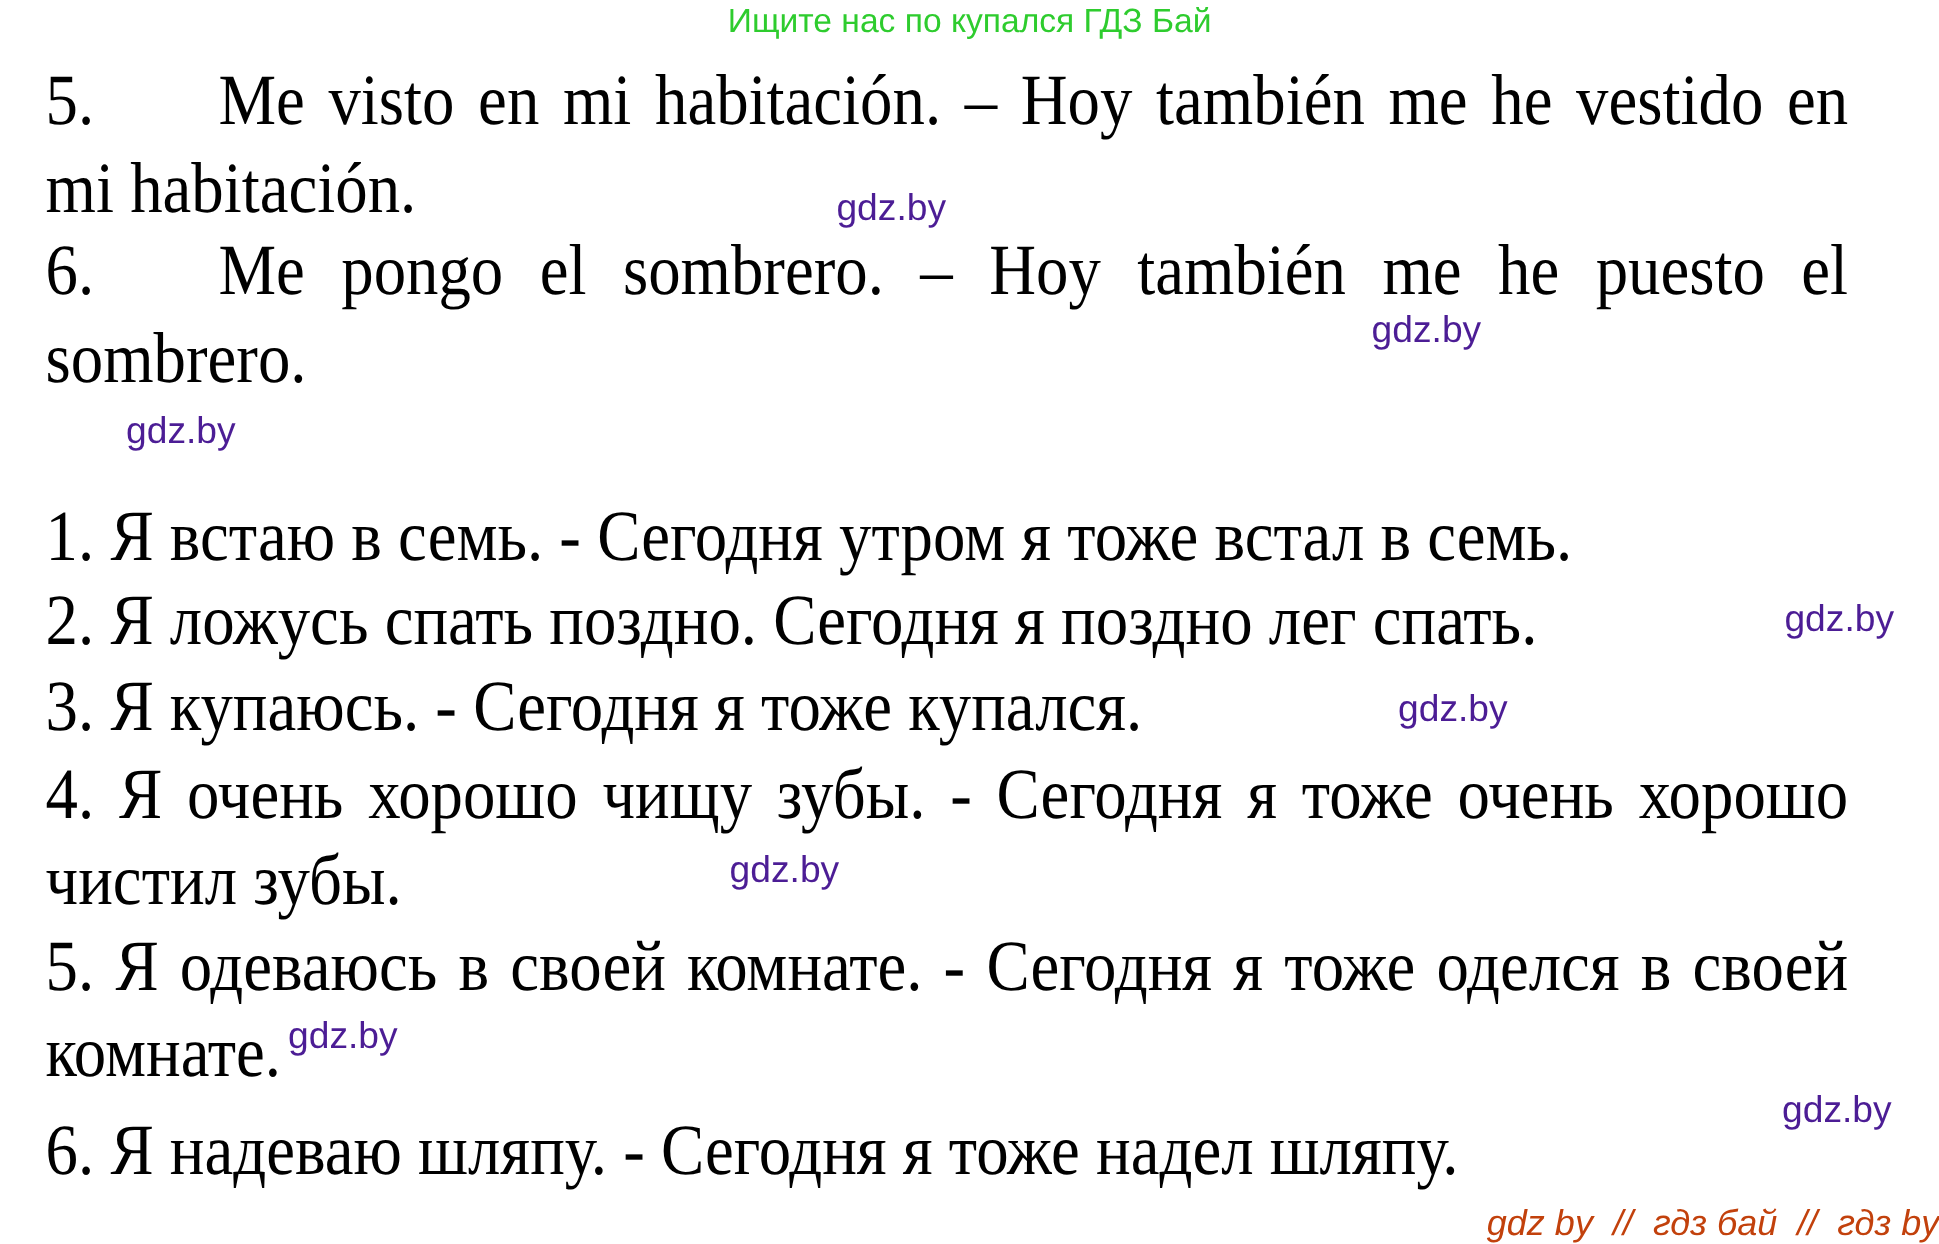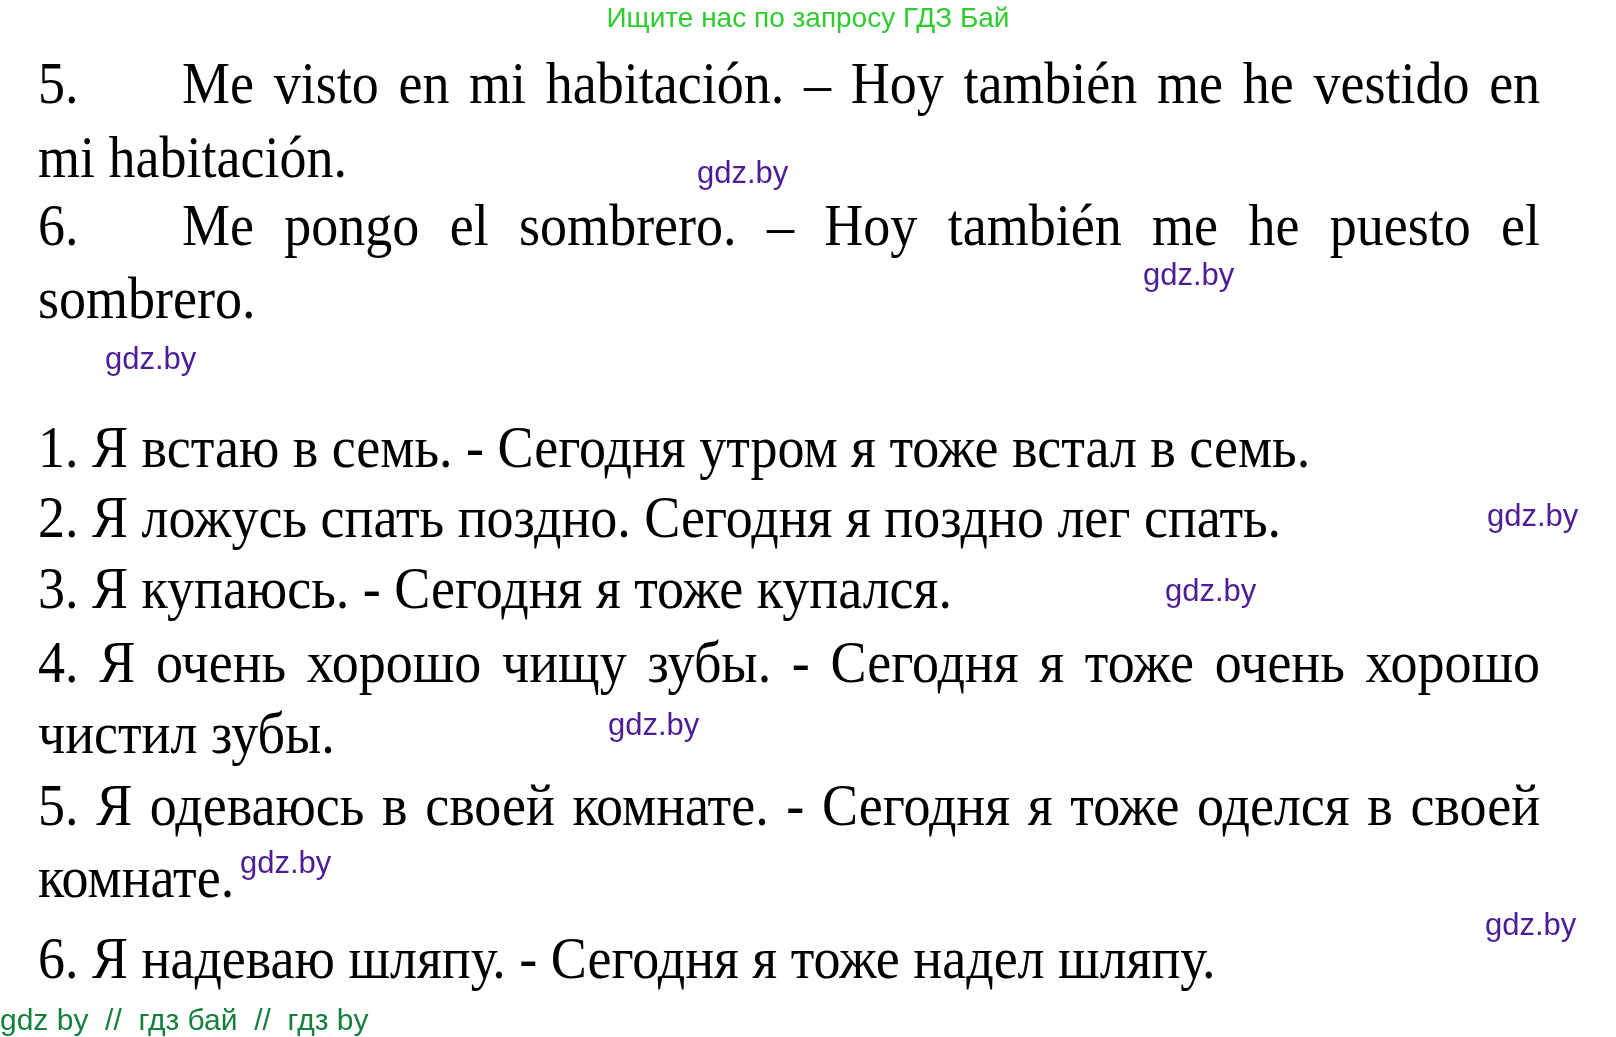--- a/index.html
+++ b/index.html
@@ -57,33 +57,34 @@
     line-height: 31px;
     color: #4c1d95;
     white-space: nowrap;
   }
   
   .footer {
     position: absolute;
     top: 1003px;
     left: 0;
     width: 100%;
-    text-align: left;
+    text-align: right;
     font-family: "Liberation Sans", sans-serif;
     font-size: 30px;
     line-height: 34px;
-    color: #15803d;
+    color: #c2410c;
+    font-style: italic;
   }
 </style>
 </head>
 <body>
 
 <div class="page">
 
-  <div class="promo">Ищите нас по запросу ГДЗ Бай</div>
+  <div class="promo">Ищите нас по купался ГДЗ Бай</div>
 
   <div class="ln just" style="top:53px"><span class="numtab">5.</span><span>Me visto en mi habitación. – Hoy también me he vestido en</span></div>
   <div class="ln" style="top:127px">mi habitación.</div>
 
   <div class="ln just" style="top:195px"><span class="numtab">6.</span><span>Me pongo el sombrero. – Hoy también me he puesto el</span></div>
   <div class="ln" style="top:268px">sombrero.</div>
 
   <div class="ln" style="top:417px">1. Я встаю в семь. - Сегодня утром я тоже встал в семь.</div>
   <div class="ln" style="top:487px">2. Я ложусь спать поздно. Сегодня я поздно лег спать.</div>
   <div class="ln" style="top:558px">3. Я купаюсь. - Сегодня я тоже купался.</div>

